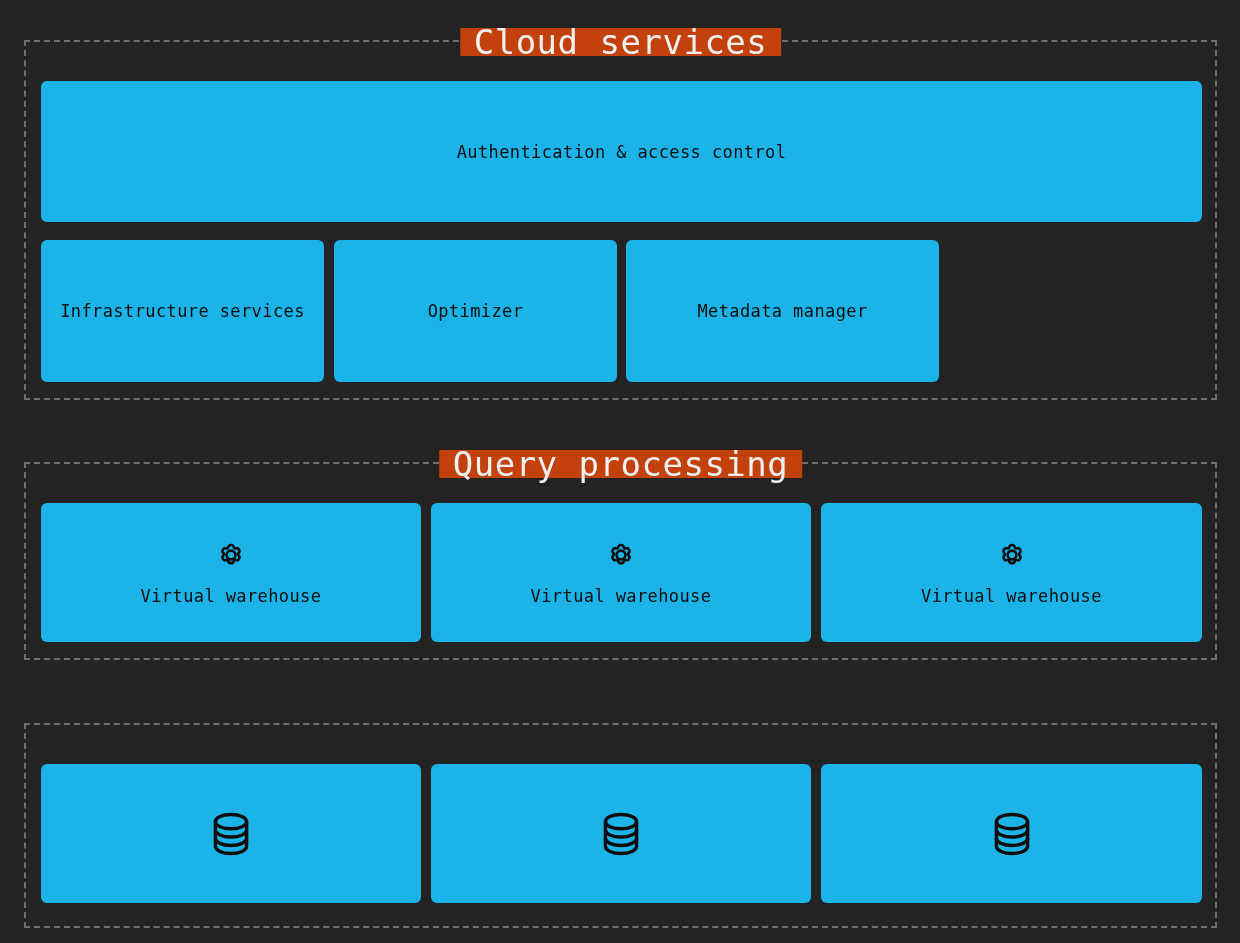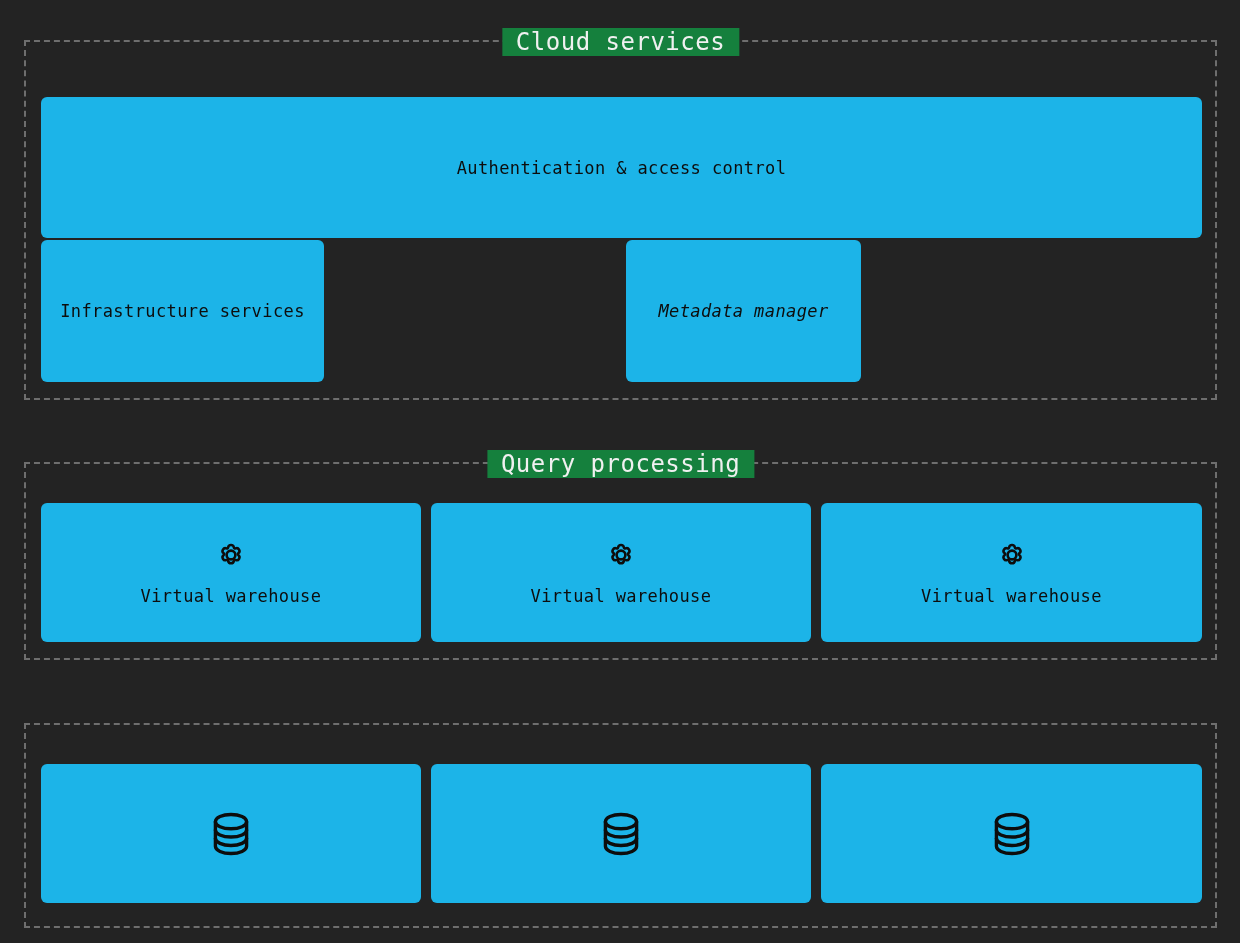--- a/index.html
+++ b/index.html
@@ -29,23 +29,23 @@
     position: absolute;
     border: 2px dashed #6e6e6e;
     box-sizing: border-box;
     background: transparent;
   }
   .group-title {
     position: absolute;
     top: -14px;
     left: 50%;
     transform: translateX(-50%);
-    background: #15803d;
+    background: #c2410c;
     color: #f0f0f0;
-    font-size: 24px;
+    font-size: 34px;
     line-height: 28px;
     letter-spacing: 0.5px;
     padding: 0 14px;
     white-space: nowrap;
   }
 
   
   .node {
     position: absolute;
     background: #1cb4e8;
@@ -86,30 +86,33 @@
   }
 </style>
 </head>
 <body>
 
 <div id="diagram">
 
   <div class="group" style="left:24px; top:40px; width:1193px; height:360px;">
     <div class="group-title">Cloud services</div>
 
-    <div class="node" style="left:15px; top:39px; width:1161px; height:141px;margin-top:16px;">
+    <div class="node" style="left:15px; top:39px; width:1161px; height:141px;">
       <span class="node-label">Authentication &amp; access control</span>
     </div>
 
     <div class="node" style="left:15px; top:198px; width:283px; height:142px;">
       <span class="node-label">Infrastructure services</span>
     </div>
 
+    <div class="node" style="left:308px; top:198px; width:283px; height:142px;">
+      <span class="node-label">Optimizer</span>
+    </div>
 
-    <div class="node" style="left:600px; top:198px; width:235px; height:142px;font-style:italic;">
+    <div class="node" style="left:600px; top:198px; width:313px; height:142px;">
       <span class="node-label">Metadata manager</span>
     </div>
 
   </div>
 
   <div class="group" style="left:24px; top:462px; width:1193px; height:198px;">
     <div class="group-title">Query processing</div>
 
     <div class="node with-icon" style="left:15px; top:39px; width:380px; height:139px;">
       <span class="node-icon">

